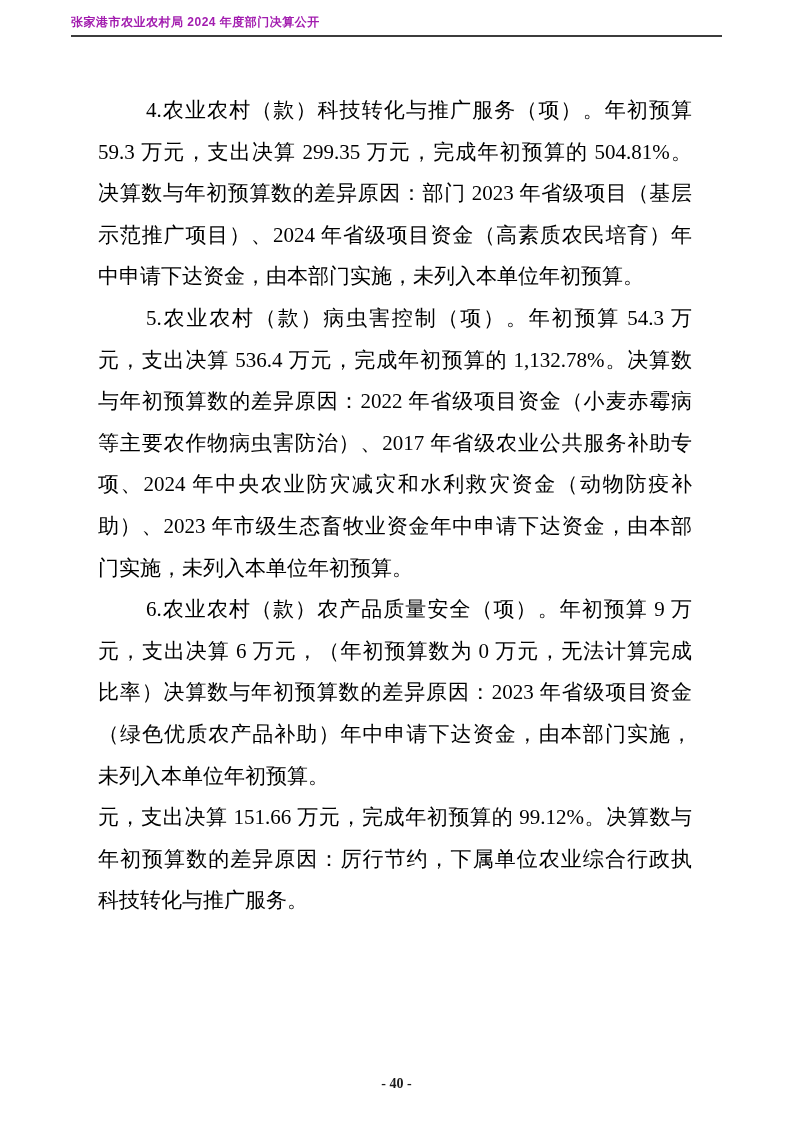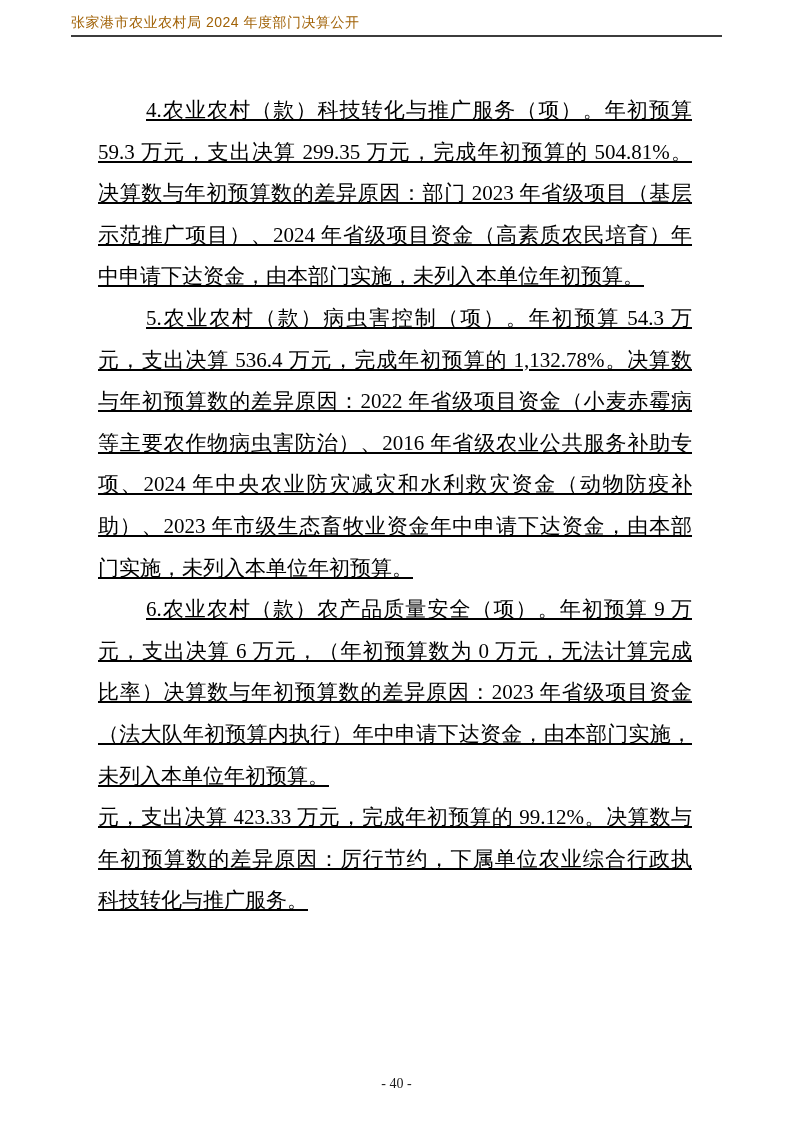--- a/index.html
+++ b/index.html
@@ -18,24 +18,24 @@
   }
   
   .header {
     position: absolute;
     left: 71px;
     top: 12px;
     width: 651px;
   }
   .header-title {
     font-family: "Liberation Sans", "DejaVu Sans", sans-serif;
-    font-weight: 400;
-    font-size: 14px;
+    font-weight: 700;
+    font-size: 12px;
     line-height: 20px;
-    color: #a16207;
+    color: #a21caf;
     letter-spacing: 0.5px;
   }
   .header-rule {
     margin-top: 3px;
     height: 0;
     border-bottom: 2px solid #3c3c3c;
   }
   
   .body-text {
     position: absolute;
@@ -45,38 +45,38 @@
     font-size: 21px;
     line-height: 41.6px;
   }
   .line {
     height: 41.6px;
     white-space: nowrap;
     text-align: justify;
     text-align-last: justify;
     text-justify: inter-character;
     overflow: hidden;
-    text-decoration: underline;
   }
   .line.indent {
     text-indent: 48px;
   }
   .line.last {
     text-align-last: left;
   }
   
   .footer {
     position: absolute;
     left: 0;
     top: 1074px;
     width: 100%;
     text-align: center;
     font-size: 14px;
     line-height: 20px;
     color: #1a1a1a;
+    font-weight: bold;
   }
 </style>
 </head>
 <body>
 
 <div class="page">
 
   <div class="header">
     <div class="header-title">张家港市农业农村局 2024 年度部门决算公开</div>
     <div class="header-rule"></div>
@@ -85,30 +85,30 @@
   <div class="body-text">
 
   <div class="line indent">4.农业农村（款）科技转化与推广服务（项）。年初预算</div>
       <div class="line">59.3 万元，支出决算 299.35 万元，完成年初预算的 504.81%。</div>
       <div class="line">决算数与年初预算数的差异原因：部门 2023 年省级项目（基层</div>
       <div class="line">示范推广项目）、2024 年省级项目资金（高素质农民培育）年</div>
       <div class="line last">中申请下达资金，由本部门实施，未列入本单位年初预算。</div>
       <div class="line indent">5.农业农村（款）病虫害控制（项）。年初预算 54.3 万</div>
       <div class="line">元，支出决算 536.4 万元，完成年初预算的 1,132.78%。决算数</div>
       <div class="line">与年初预算数的差异原因：2022 年省级项目资金（小麦赤霉病</div>
-      <div class="line">等主要农作物病虫害防治）、2016 年省级农业公共服务补助专</div>
+      <div class="line">等主要农作物病虫害防治）、2017 年省级农业公共服务补助专</div>
       <div class="line">项、2024 年中央农业防灾减灾和水利救灾资金（动物防疫补</div>
       <div class="line">助）、2023 年市级生态畜牧业资金年中申请下达资金，由本部</div>
       <div class="line last">门实施，未列入本单位年初预算。</div>
       <div class="line indent">6.农业农村（款）农产品质量安全（项）。年初预算 9 万</div>
       <div class="line">元，支出决算 6 万元，（年初预算数为 0 万元，无法计算完成</div>
       <div class="line">比率）决算数与年初预算数的差异原因：2023 年省级项目资金</div>
-      <div class="line">（法大队年初预算内执行）年中申请下达资金，由本部门实施，</div>
+      <div class="line">（绿色优质农产品补助）年中申请下达资金，由本部门实施，</div>
       <div class="line last">未列入本单位年初预算。</div>
-      <div class="line">元，支出决算 423.33 万元，完成年初预算的 99.12%。决算数与</div>
+      <div class="line">元，支出决算 151.66 万元，完成年初预算的 99.12%。决算数与</div>
       <div class="line">年初预算数的差异原因：厉行节约，下属单位农业综合行政执</div>
       <div class="line last">科技转化与推广服务。</div>
     </div>
 
   <div class="footer">
     <span>- 40 -</span>
   </div>
 
 </div>
 

